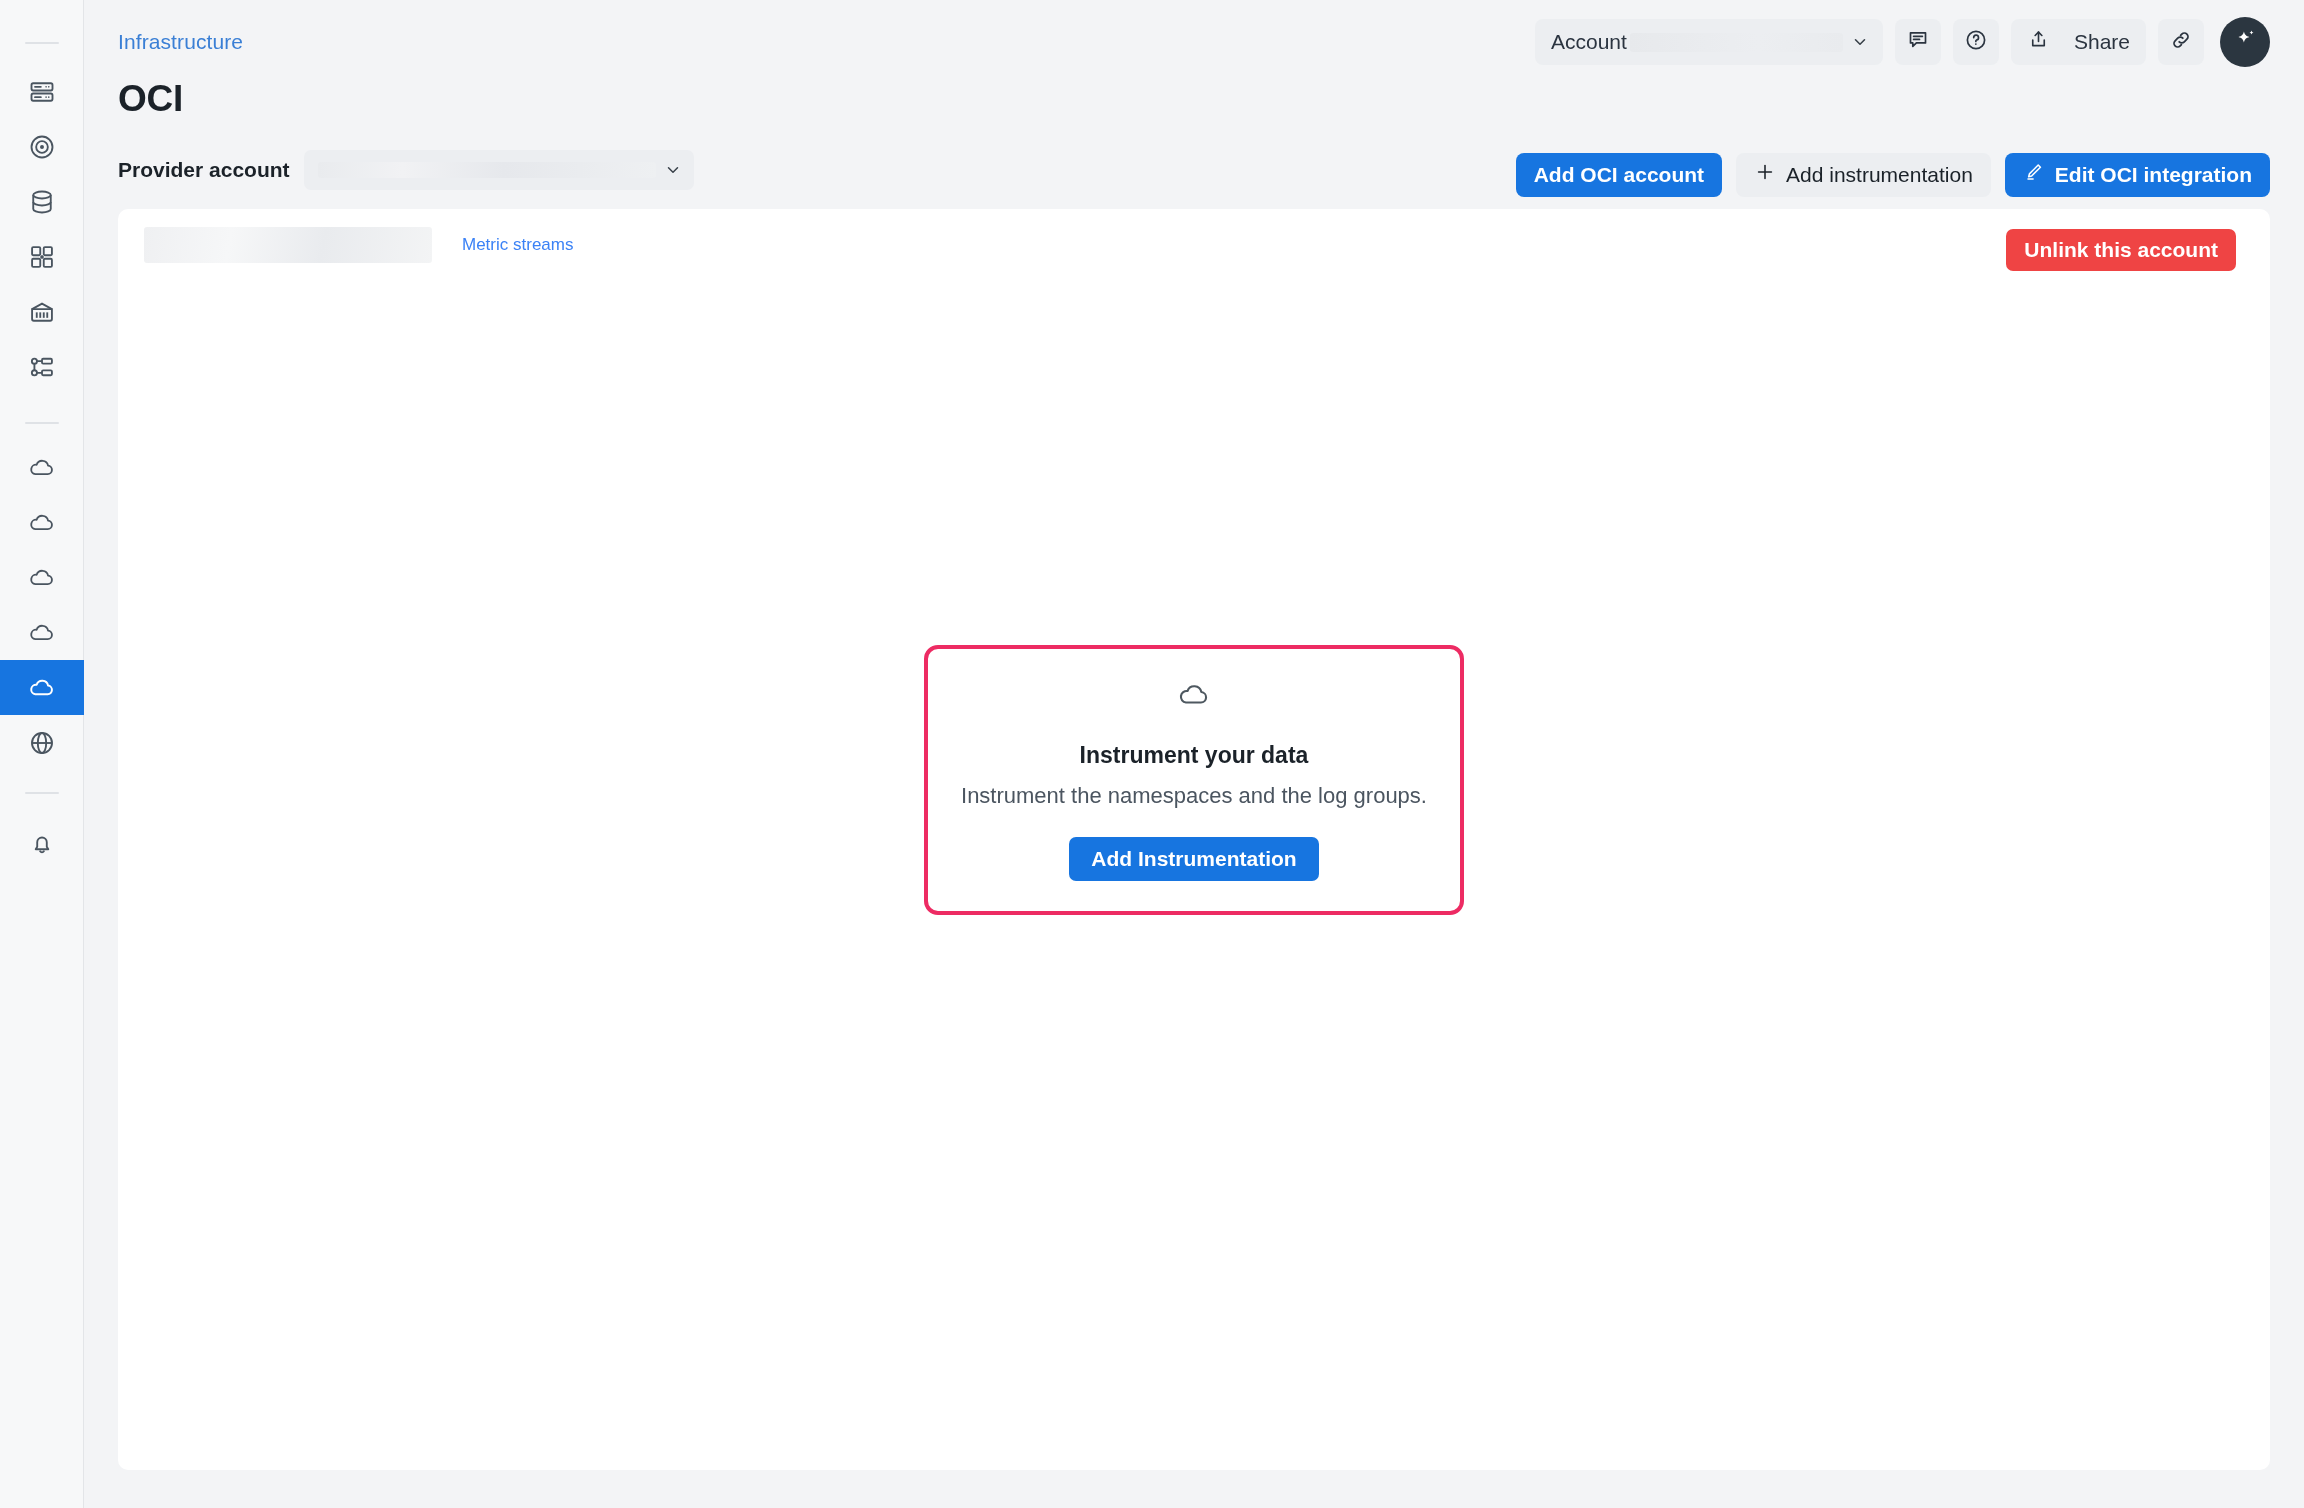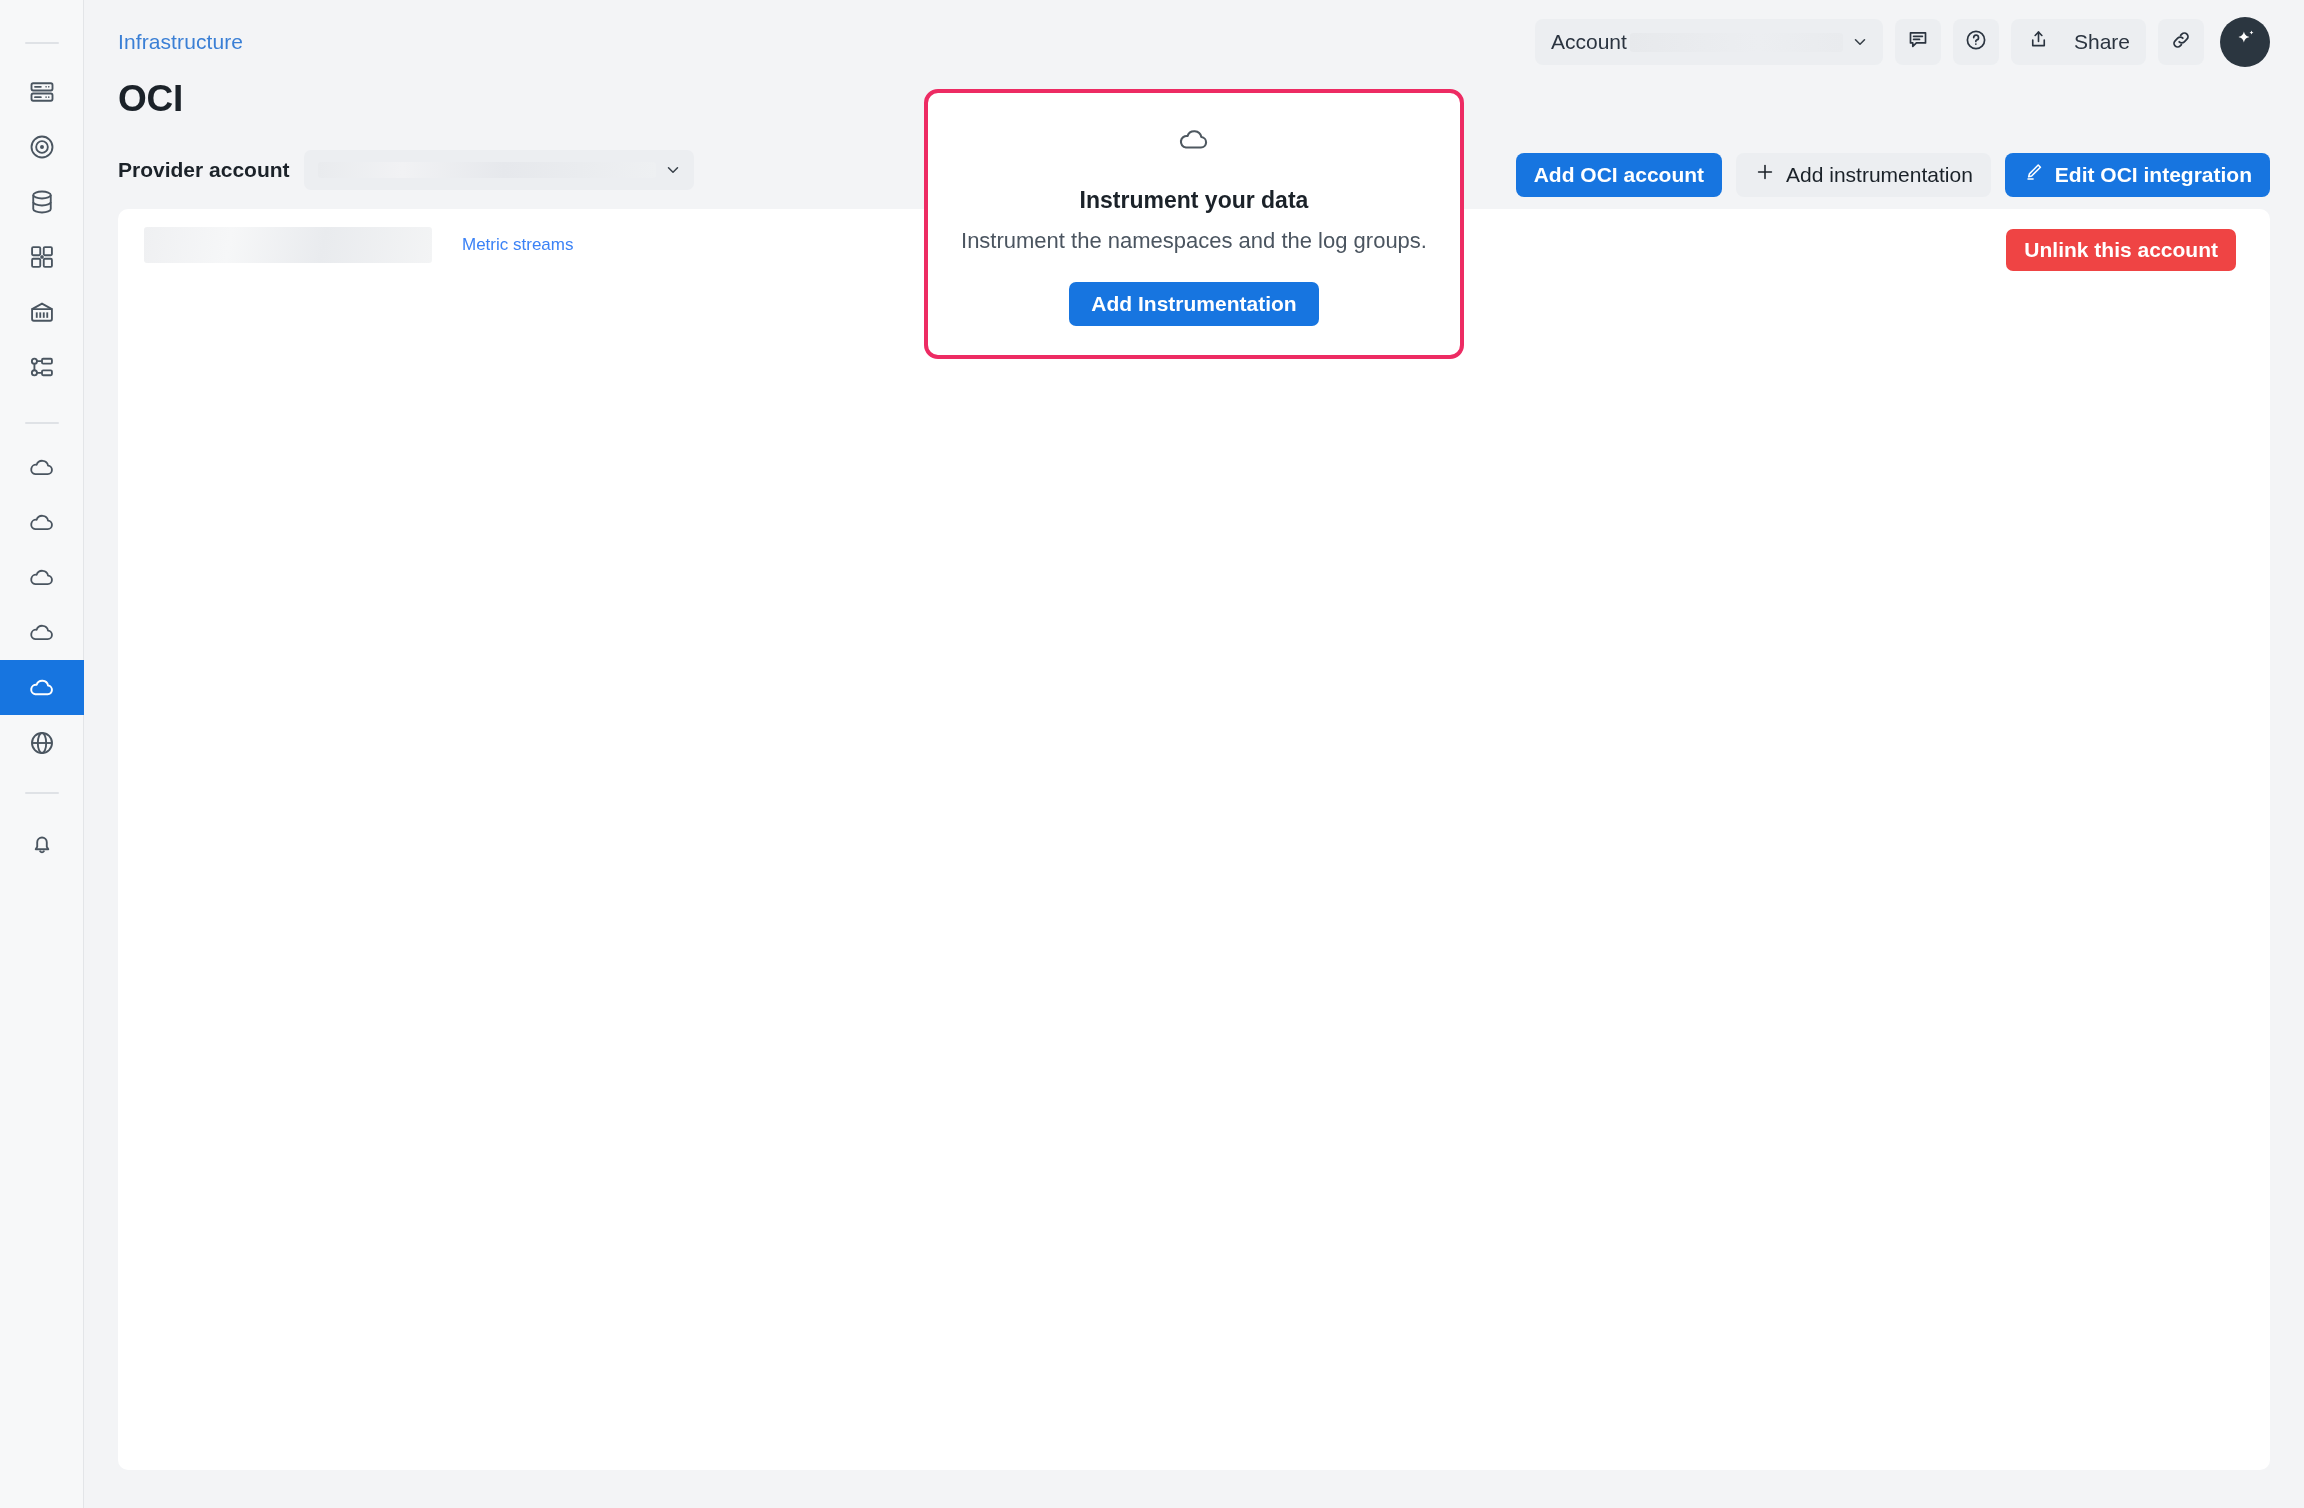--- a/index.html
+++ b/index.html
@@ -131,21 +131,21 @@
   .tab.redacted { width: 300px; padding: 0; }
   .tab .redact-block {
     width: 288px; height: 36px; border-radius: 3px;
     background: linear-gradient(100deg,#eff0f2 0%, #f6f7f8 30%, #e9ebee 62%, #f3f4f5 100%);
   }
   .tabs-right { margin-left: auto; display: flex; align-items: center; padding-right: 8px; }
 
   
   .empty-wrap {
     position: absolute; left: 0; right: 0; top: 0; bottom: 0;
-    display: flex; align-items: flex-start; justify-content: center;
+    display: flex; align-items: center; justify-content: center;
     pointer-events: none;
   }
   .empty-card {
     width: 540px; height: 270px;
     background: #ffffff;
     border: 4px solid #ed2b63;
     border-radius: 14px;
     display: flex; flex-direction: column; align-items: center; justify-content: center;
     pointer-events: auto;
     margin-top: -120px;

